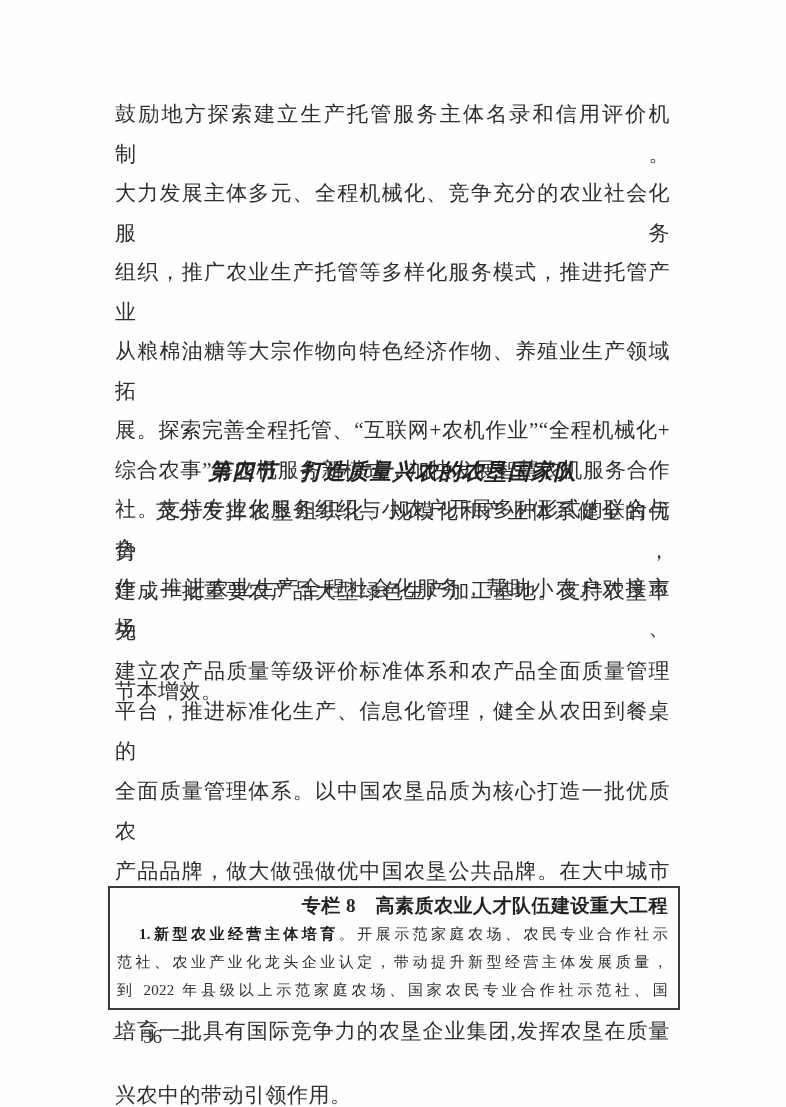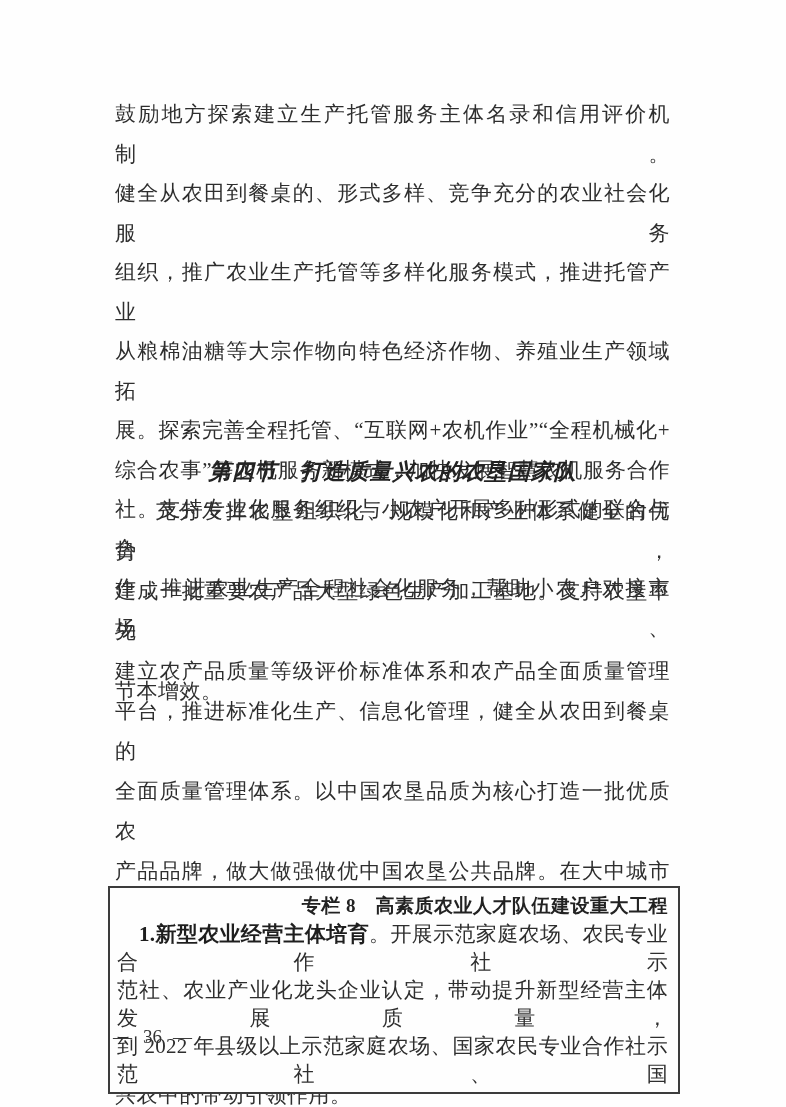--- a/index.html
+++ b/index.html
@@ -63,21 +63,21 @@
   }
   .box-title {
     font-size: 19px;
     line-height: 29px;
     font-weight: 700;
     text-align: right;
     color: #222222;
     letter-spacing: 0.5px;
   }
   .box-line {
-    font-size: 21px;
+    font-size: 15px;
     line-height: 28px;
     text-align: justify;
     text-align-last: justify;
     letter-spacing: 0.3px;
   }
   .box-line.indent {
     text-indent: 22px;
   }
   .box-lead {
     font-weight: 700;
@@ -95,21 +95,21 @@
     align-items: center;
   }
 </style>
 </head>
 <body>
 
 <div class="page">
 
   <div class="para para1">
     <div class="line">鼓励地方探索建立生产托管服务主体名录和信用评价机制。</div>
-    <div class="line">健全从农田到餐桌的、形式多样、竞争充分的农业社会化服务</div>
+    <div class="line">大力发展主体多元、全程机械化、竞争充分的农业社会化服务</div>
     <div class="line">组织，推广农业生产托管等多样化服务模式，推进托管产业</div>
     <div class="line">从粮棉油糖等大宗作物向特色经济作物、养殖业生产领域拓</div>
     <div class="line">展。探索完善全程托管、“互联网+农机作业”“全程机械化+</div>
     <div class="line">综合农事”等农机服务新模式，加快发展智慧农机服务合作</div>
     <div class="line">社。支持专业化服务组织与小农户开展多种形式的联合与合</div>
     <div class="line">作，推进农业生产全程社会化服务，帮助小农户对接市场、</div>
     <div class="line end">节本增效。</div>
   </div>
 
   <div class="section-heading">第四节　打造质量兴农的农垦国家队</div>

